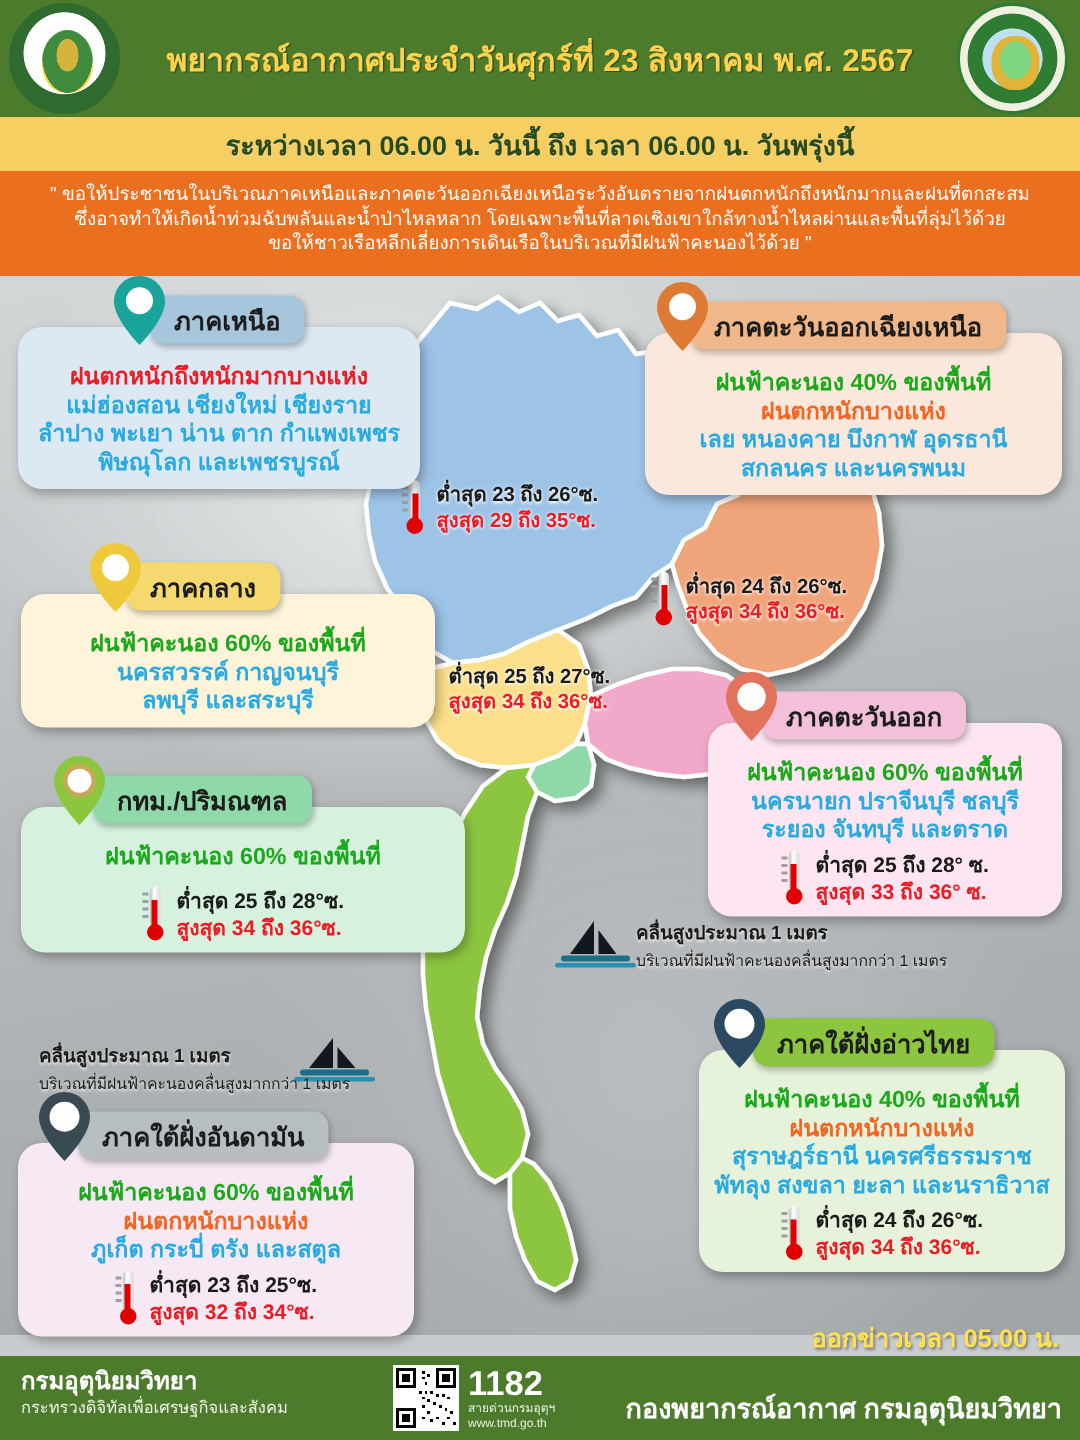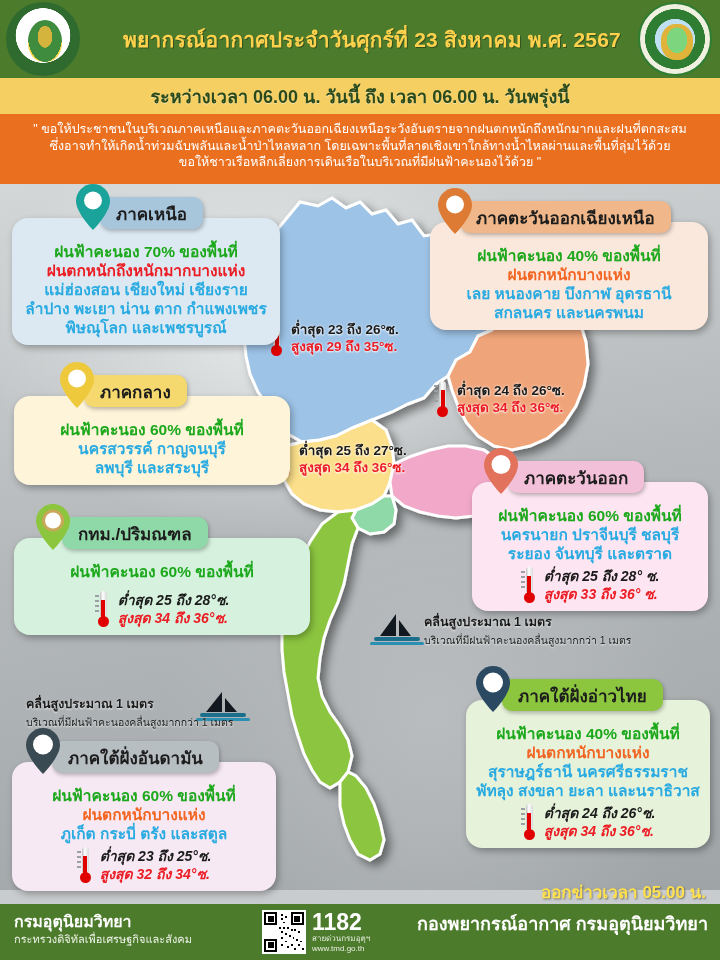--- a/index.html
+++ b/index.html
@@ -14,21 +14,21 @@
     background: #c9ccce;
     overflow: hidden;
   }
 
   
   .hdr-green {
     position: absolute; left: 0; top: 0; width: 720px; height: 78px;
     background: #4d7b2c;
   }
   .hdr-title {
-    position: absolute; left: 102px; top: 23px; width: 540px;
+    position: absolute; left: 90px; top: 23px; width: 540px;
     text-align: center;
     color: #ffd24d;
     font-size: 21px; font-weight: bold;
     letter-spacing: 0.2px;
     text-shadow: 1px 1px 0 rgba(0,0,0,.35);
   }
   .logo-left {
     position: absolute; left: 6px; top: 2px;
     width: 74px; height: 74px; border-radius: 50%;
     background: radial-gradient(circle at 50% 45%, #ffffff 0 52%, #2f6b2f 53% 76%, #ffffff 77% 86%, #2f6b2f 87% 100%);
@@ -106,21 +106,21 @@
     z-index: 5;
   }
   .pbody { margin-top: 18px; text-align: center; }
   .l { display: block; white-space: nowrap; line-height: 19px; font-weight: bold; }
   .l.green  { color: #1ba81b; font-size: 15.5px; }
   .l.red    { color: #ec1c24; font-size: 15.5px; }
   .l.orange { color: #f26522; font-size: 15.5px; }
   .l.blue   { color: #29abe2; font-size: 15.5px; }
 
   
-  .temps { display: flex; align-items: center; justify-content: center; gap: 7px; margin-top: 4px; font-style: italic; }
+  .temps { display: flex; align-items: center; justify-content: center; gap: 7px; margin-top: 4px; }
   .temps .vals { text-align: left; }
   .tmin { display: block; color: #1a1a1a; font-size: 14px; font-weight: bold; line-height: 18px; white-space: nowrap; }
   .tmax { display: block; color: #ec1c24; font-size: 14px; font-weight: bold; line-height: 18px; white-space: nowrap; }
 
   
   .thermo { position: relative; width: 16px; height: 36px; flex: 0 0 16px; }
   .thermo .tube {
     position: absolute; left: 5px; top: 0; width: 7px; height: 25px;
     background: linear-gradient(90deg,#bfbfbf,#ffffff 40%,#d8d8d8);
     border-radius: 4px 4px 0 0;
@@ -166,21 +166,21 @@
   }
   .f-left { position: absolute; left: 14px; top: 8px; }
   .f-left .f1 { display: block; color: #ffffff; font-size: 16px; font-weight: bold; line-height: 20px; }
   .f-left .f2 { display: block; color: #eef3e8; font-size: 11px; line-height: 15px; }
   .qr { position: absolute; left: 262px; top: 6px; width: 44px; height: 44px; background: #ffffff; padding: 2px; }
   .qr svg { display: block; }
   .f-mid { position: absolute; left: 312px; top: 6px; }
   .f-mid .n { display: block; color: #ffffff; font-size: 23px; font-weight: bold; line-height: 24px; }
   .f-mid .s1 { display: block; color: #e9f0e2; font-size: 8px; line-height: 10px; }
   .f-mid .s2 { display: block; color: #e9f0e2; font-size: 8px; line-height: 10px; }
-  .f-right { position: absolute; right: 12px; top: 5px; color: #ffffff; font-size: 18px; font-weight: bold; text-align: right; }
+  .f-right { position: absolute; right: 12px; top: 20px; color: #ffffff; font-size: 18px; font-weight: bold; text-align: right; }
 </style>
 </head>
 <body>
 
 <div id="page">
 
   <div class="hdr-green">
     <div class="logo-left"></div>
     <div class="hdr-title">พยากรณ์อากาศประจำวันศุกร์ที่ 23 สิงหาคม พ.ศ. 2567</div>
     <div class="logo-right"></div>
@@ -292,21 +292,20 @@
     <span class="wl2">บริเวณที่มีฝนฟ้าคะนองคลื่นสูงมากกว่า  1 เมตร</span>
   </div>
 
   <div class="panel" style="left:12px; top:218px; width:268px; background:#dce9f2;">
     <svg class="pin" style="left:64px;" viewBox="0 0 34 46">
       <path d="M17,0 C7.6,0 0,7.6 0,17 C0,29 17,46 17,46 C17,46 34,29 34,17 C34,7.6 26.4,0 17,0 Z" fill="#19a39a"></path>
       <circle cx="17" cy="16.5" r="9" fill="#ffffff"></circle>
     </svg>
     <div class="ptitle" style="left:88px; background:#a7c6dc;">ภาคเหนือ</div>
     <div class="pbody">
-      <span class="l green">ฝนฟ้าคะนอง 70% ของพื้นที่</span>
       <span class="l red">ฝนตกหนักถึงหนักมากบางแห่ง</span>
       <span class="l blue">แม่ฮ่องสอน เชียงใหม่ เชียงราย</span>
       <span class="l blue">ลำปาง พะเยา น่าน ตาก กำแพงเพชร</span>
       <span class="l blue">พิษณุโลก และเพชรบูรณ์</span>
     </div>
   </div>
 
   <div class="panel" style="left:430px; top:222px; width:278px; background:#fbe8dc;">
     <svg class="pin" style="left:8px;" viewBox="0 0 34 46">
       <path d="M17,0 C7.6,0 0,7.6 0,17 C0,29 17,46 17,46 C17,46 34,29 34,17 C34,7.6 26.4,0 17,0 Z" fill="#dd7a33"></path>

